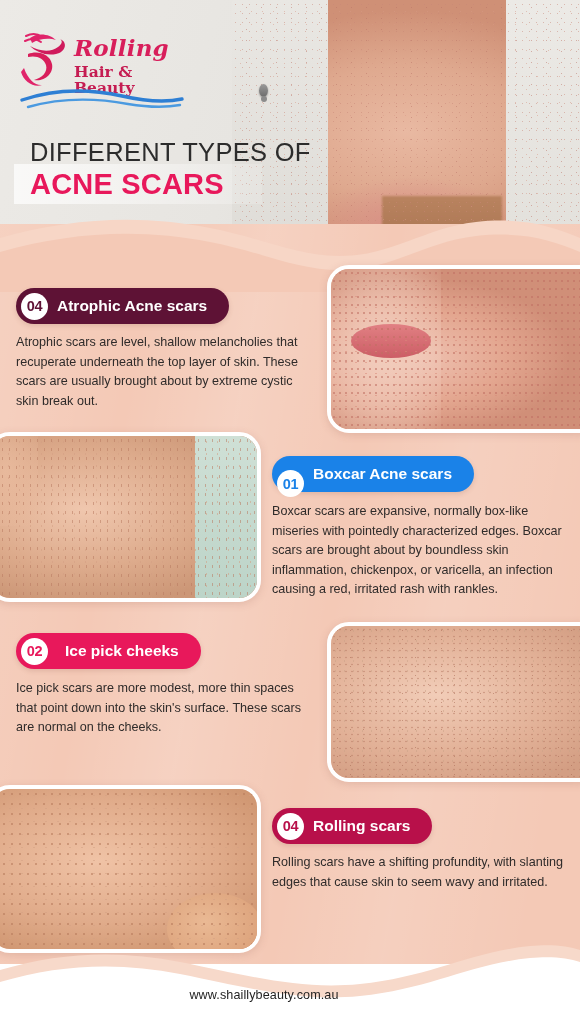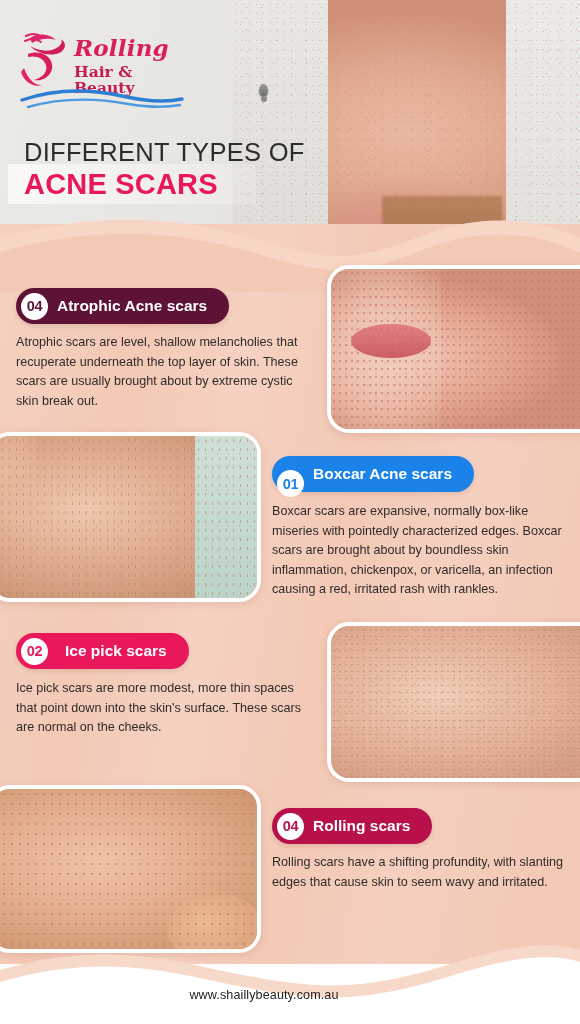--- a/index.html
+++ b/index.html
@@ -43,21 +43,21 @@
   
   .logo{position:absolute;left:16px;top:24px;width:180px;height:90px;}
   .logo-mark{position:absolute;left:0;top:4px;width:58px;height:64px;}
   .logo-text{position:absolute;left:58px;top:12px;}
   .logo-name{font-family:"DejaVu Serif", serif;font-style:italic;font-weight:bold;
              font-size:23px;color:#d81e5b;line-height:1;letter-spacing:.2px;}
   .logo-sub{font-family:"DejaVu Serif", serif;font-weight:bold;
             font-size:15.5px;color:#c51c52;line-height:1;margin-top:5px;}
 
   
-  .title-wrap{position:absolute;left:8px;top:138px;width:268px;height:72px;}
+  .title-wrap{position:absolute;left:14px;top:138px;width:268px;height:72px;}
   .title-band{position:absolute;left:0;top:26px;width:248px;height:40px;
               background:linear-gradient(90deg,rgba(255,255,255,.72),rgba(255,255,255,.15));}
   .title-1{position:absolute;left:16px;top:0;font-size:25.5px;letter-spacing:.3px;
            color:#2c2c2c;font-weight:400;white-space:nowrap;}
   .title-2{position:absolute;left:16px;top:30px;font-size:29px;letter-spacing:.2px;
            color:#e8185b;font-weight:bold;white-space:nowrap;}
 
   
   .body-bg{position:absolute;left:0;top:224px;width:580px;height:740px;background:#f4c9b6;}
   .body-sheen{position:absolute;left:0;top:224px;width:580px;height:740px;
@@ -165,21 +165,21 @@
   <div class="para" style="left:272px;top:502px;width:292px;">Boxcar scars are expansive, normally box-like miseries with pointedly characterized edges. Boxcar scars are brought about by boundless skin inflammation, chickenpox, or varicella, an infection causing a red, irritated rash with rankles.</div>
 
   <div class="card" style="left:327px;top:622px;width:265px;height:152px;">
     <div class="skin" style="background:radial-gradient(ellipse 75% 65% at 40% 45%, #f2cdb8 0%, #e2b197 60%, #d39e83 100%);">
       <div class="dots" style="background-image:radial-gradient(#bb7f68 .9px,transparent 1px),radial-gradient(#caa287 .7px,transparent .8px),radial-gradient(#a86b55 .6px,transparent .7px);background-size:6px 7px,9px 10px,13px 9px;"></div>
     </div>
   </div>
 
   <div class="pill" style="left:16px;top:633px;background:#e8185b;padding-right:22px;gap:8px;">
     <div class="num" style="color:#e8185b;">02</div>
-    <div class="ttl">Ice pick scars</div>
+    <div class="ttl">Ice pick cheeks</div>
   </div>
   <div class="para" style="left:16px;top:679px;width:292px;">Ice pick scars are more modest, more thin spaces that point down into the skin's surface. These scars are normal on the cheeks.</div>
 
   <div class="card" style="left:-12px;top:785px;width:265px;height:160px;">
     <div class="skin" style="background:radial-gradient(ellipse 75% 65% at 40% 45%, #f0c3a6 0%, #e0ab8a 60%, #cf9671 100%);">
       <div style="position:absolute;right:-6px;bottom:-16px;width:96px;height:72px;border-radius:50%;background:radial-gradient(ellipse at 40% 40%, #eab994, #d79a72);"></div>
       <div class="dots" style="background-image:radial-gradient(#b77a5c .9px,transparent 1px),radial-gradient(#d3a184 .8px,transparent .9px);background-size:8px 10px,12px 13px;"></div>
     </div>
   </div>
 

